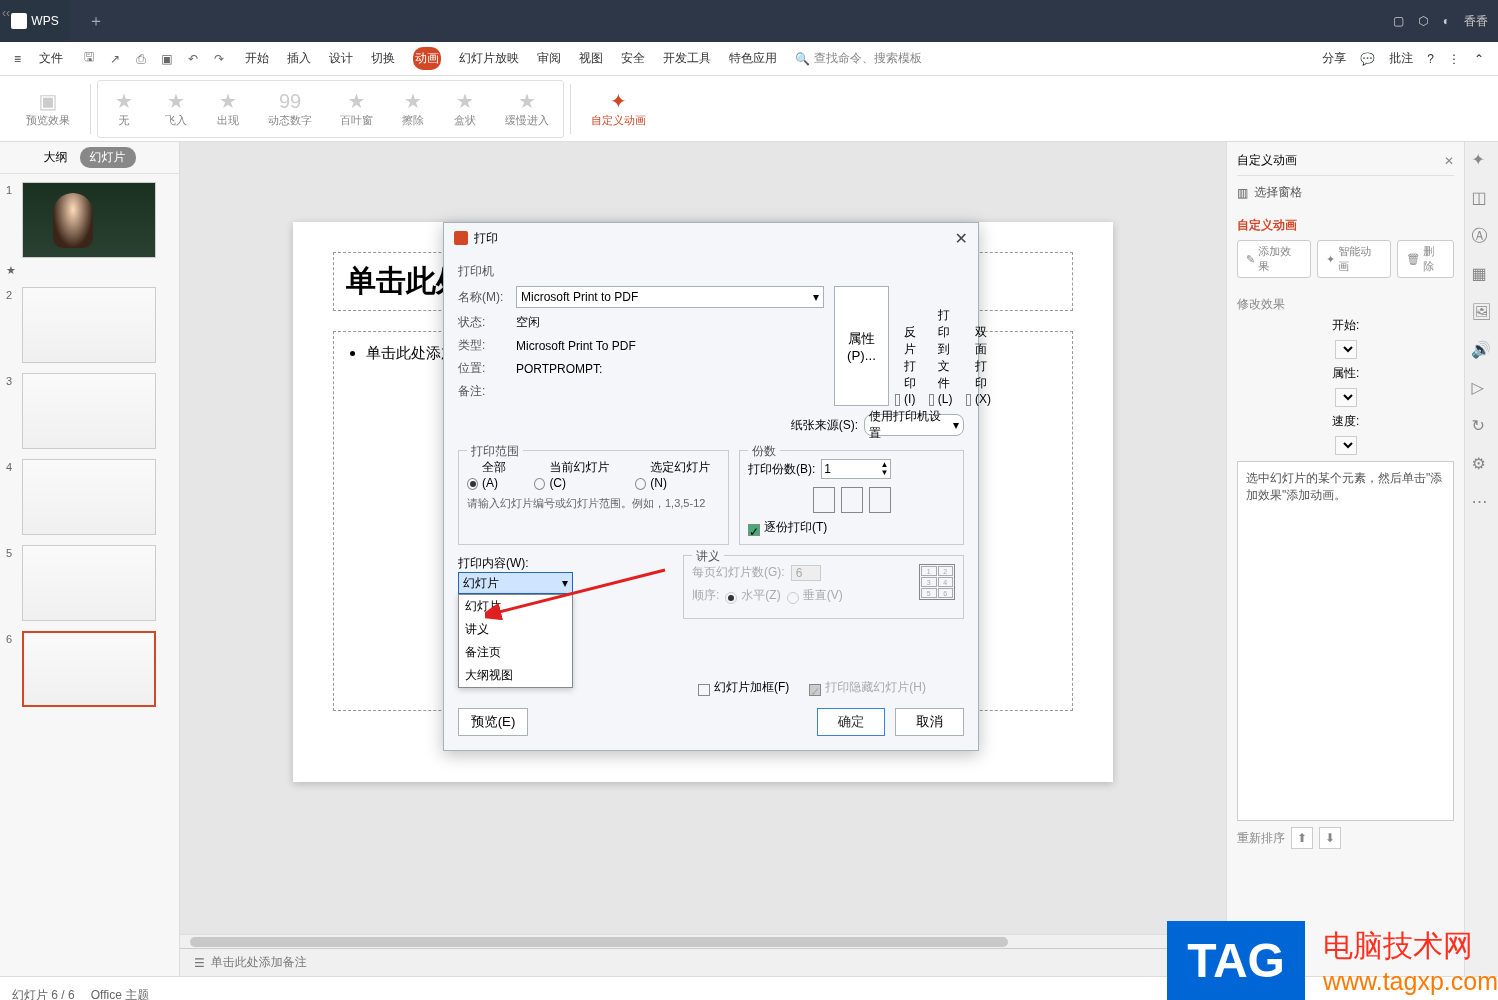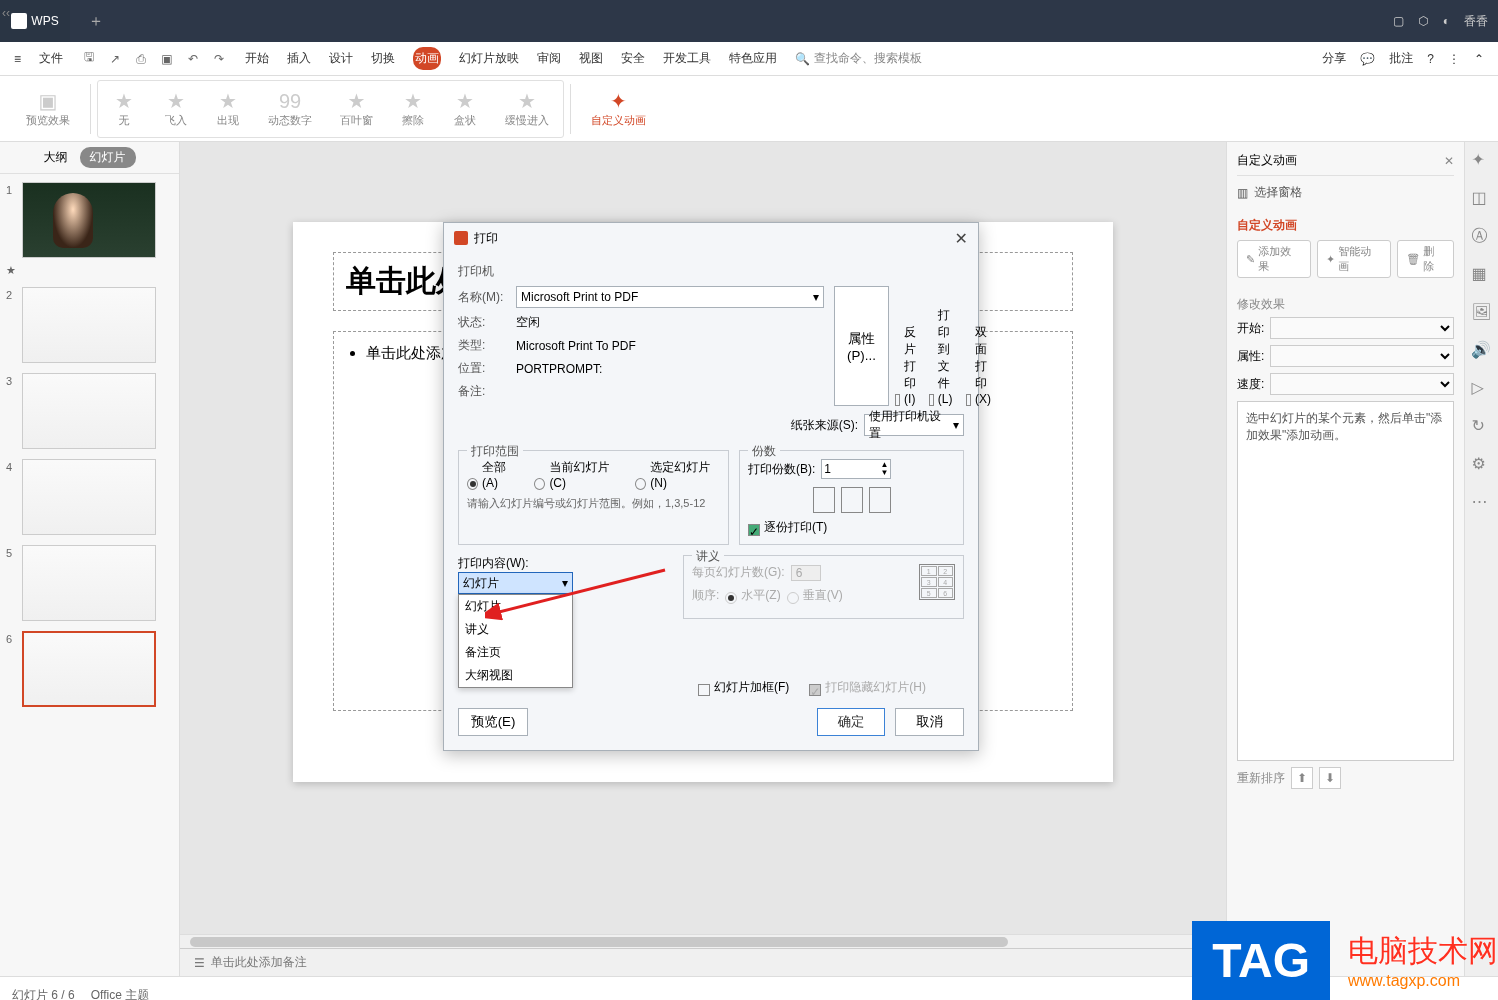--- a/index.html
+++ b/index.html
@@ -62,21 +62,21 @@
 
 .right-pane { width: 272px; background: #f7f7f7; border-left: 1px solid #ddd; display: flex; }
 .right-content { width: 238px; padding: 10px 10px; font-size: 12px; display: flex; flex-direction: column; }
 .right-header { display: flex; align-items: center; justify-content: space-between; padding-bottom: 6px; border-bottom: 1px solid #e0e0e0; margin-bottom: 8px; }
 .right-close { color: #888; }
 .select-pane-btn { display: flex; align-items: center; gap: 6px; color: #555; margin-bottom: 10px; }
 .orange-title { color: #d24726; font-weight: bold; margin: 6px 0; }
 .btn-row { display: flex; gap: 6px; margin-bottom: 10px; }
 .mini-btn { border: 1px solid #ccc; padding: 3px 8px; border-radius: 3px; background: #fff; font-size: 11px; color: #888; display: flex; align-items: center; gap: 3px; }
 .sec-title { color: #888; margin: 8px 0 4px; }
-.sel-row { display: flex; align-items: center; gap: 6px; margin-bottom: 6px; }
+.sel-row { display: flex; align-items: center; gap: 6px; margin-bottom: 6px; flex-direction: column; }
 .sel-row select { flex: 1; border: 1px solid #ccc; height: 22px; background: #fafafa; }
 .info-box { border: 1px solid #ccc; background: #fff; padding: 8px; font-size: 12px; color: #555; height: 360px; }
 .reorder { display: flex; align-items: center; gap: 6px; margin-top: 6px; color: #888; }
 .reorder-btn { width: 22px; height: 22px; border: 1px solid #ccc; display: flex; align-items: center; justify-content: center; background: #fff; }
 .right-tools { width: 34px; background: #efefef; border-left: 1px solid #ddd; display: flex; flex-direction: column; align-items: center; padding-top: 8px; gap: 18px; color: #888; }
 .right-tool { width: 20px; height: 20px; }
 
 
 .statusbar { height: 38px; background: #fff; border-top: 1px solid #ddd; display: flex; align-items: center; padding: 0 12px; font-size: 12px; color: #666; gap: 16px; }
 .dialog { position: absolute; left: 443px; top: 222px; width: 536px; background: #f4f6f9; border: 1px solid #a8b0b8; box-shadow: 0 4px 16px rgba(0,0,0,.25); font-size: 12px; }
@@ -118,21 +118,21 @@
 .btn-primary { border: 1px solid #3b82d6; padding: 4px 20px; background: #fff; color: #333; }
 .btn-cancel { border: 1px solid #a8b0b8; padding: 4px 20px; background: #fff; }
 
 
 .arrow-svg { position: absolute; pointer-events: none; z-index: 50; }
 
 
 .watermark { position: absolute; right: 0; bottom: 0; display: flex; align-items: center; z-index: 100; }
 .wm-tag { background: #0066d6; color: #fff; font-weight: bold; font-size: 48px; padding: 12px 20px; font-family: Arial; }
 .wm-text { color: #ff3020; font-size: 30px; font-weight: normal; padding-left: 18px; text-shadow: 0 0 2px #fff; }
-.wm-text .url { color: #ff7a00; font-size: 16px; display: block; }
+.wm-text .url { color: #ff7a00; font-size: 25px; display: block; }
 </style>
 </head>
 <body>
 
 <div class="titlebar">
   <div class="wps-logo">
     <span class="wps-logo-icon"></span>
     <span>WPS</span>
   </div>
   <div class="tab-add">＋</div>
@@ -396,21 +396,21 @@
             <span>打印到文件(L)</span>
           </div>
         <div class="chk">
             <span class="chk-box"></span>
             <span>双面打印(X)</span>
           </div>
       </div>
     </div>
     <div class="dlg-row" style="justify-content:flex-end; margin-top:8px;">
       <span>纸张来源(S):</span>
-      <div class="dlg-select" style="flex:none; width:100px;">
+      <div class="dlg-select" style="flex:none; width:100px;border-radius:8px;">
           <span>使用打印机设置</span>
           <span>▾</span>
         </div>
     </div>
 
     <div class="two-col">
       <div class="fieldset">
         <span class="fieldset-legend">打印范围</span>
         <div class="range-row">
           <label class="chk">

